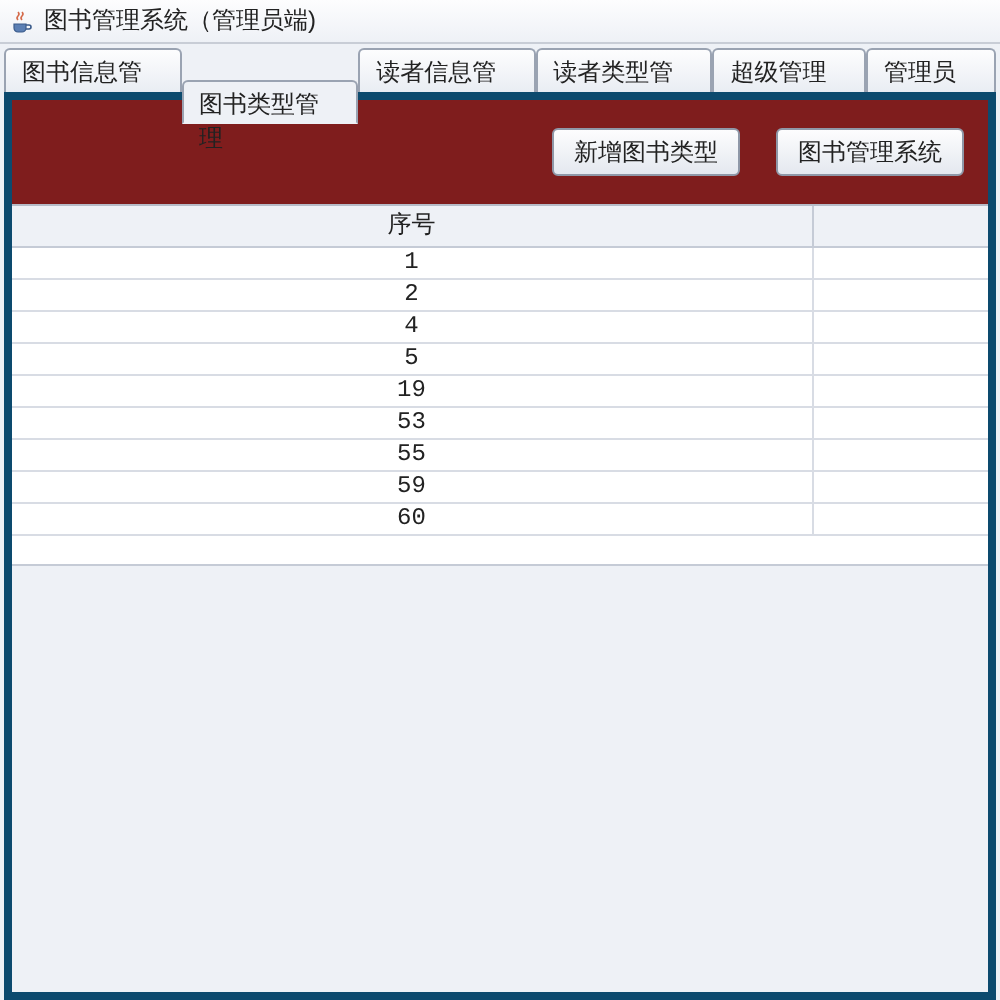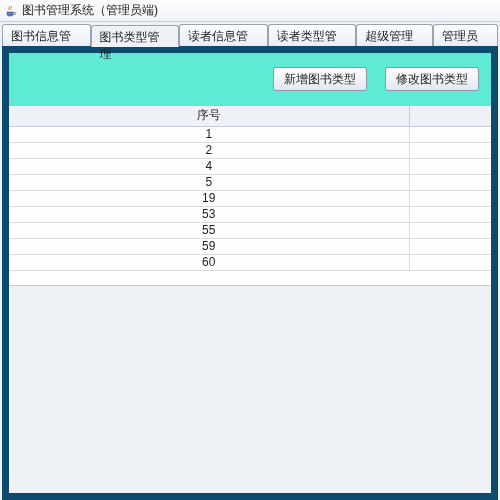--- a/index.html
+++ b/index.html
@@ -42,25 +42,25 @@
   margin-right: 0px;
   border-radius: 3px 3px 0 0;
   color: #222;
   cursor: default;
   position: relative;
 }
 .tab.active {
   background: #eef1f6;
   border-bottom: 1px solid #eef1f6;
   z-index: 2;
-  top: 1px;
+  top: 16px;
 }
 .tab-panel {
-  border: 7px solid #0c4a6e;
-  background: #5eead4;
+  border: 4px solid #0c4a6e;
+  background: #7f1d1d;
   height: calc(100% - 22px);
   position: relative;
 }
 .toolbar {
   display: flex;
   justify-content: flex-end;
   gap: 18px;
   padding: 14px 12px 14px 12px;
 }
 .btn {
@@ -96,21 +96,21 @@
 }
 td {
   border: 1px solid #d8dce4;
   border-top: none;
   height: 16px;
   text-align: center;
   color: #222;
   background: #fff;
 }
 th:first-child, td:first-child { border-left: none; }
-.col-a { width: 400px; }
+.col-a { width: 400px; font-family: Liberation Mono, monospace; }
 .col-b { width: 300px; }
 .below {
   background: #eef1f6;
   height: calc(100% - 52px - 180px);
   border-top: 1px solid #c5cbd6;
 }
 </style>
 </head>
 <body>
 
@@ -133,21 +133,21 @@
     <div class="tab">读者信息管理</div>
     <div class="tab">读者类型管理</div>
     <div class="tab">超级管理员</div>
     <div class="tab">管理员端</div>
   </div>
 
   <div class="tab-panel">
 
     <div class="toolbar">
       <button class="btn">新增图书类型</button>
-      <button class="btn">修改图书类型</button>
+      <button class="btn">图书管理系统</button>
     </div>
 
     <div class="table-wrap">
       <table>
         <thead>
           <tr>
             <th class="col-a">序号</th>
             <th class="col-b">图</th>
           </tr>
         </thead>

